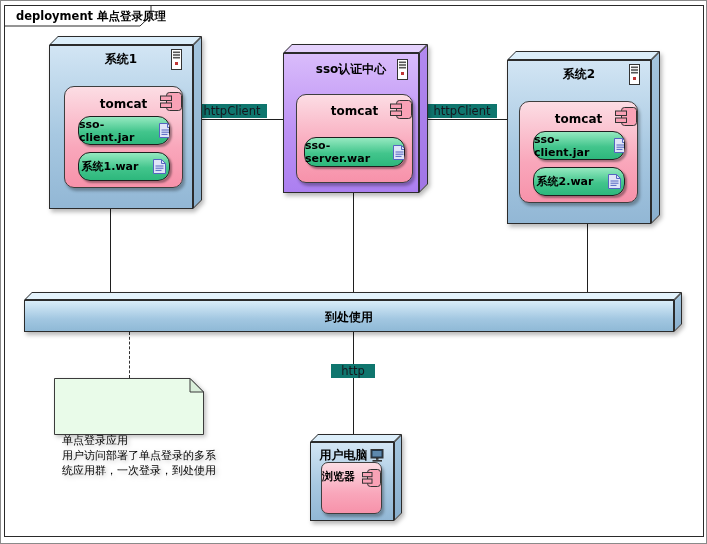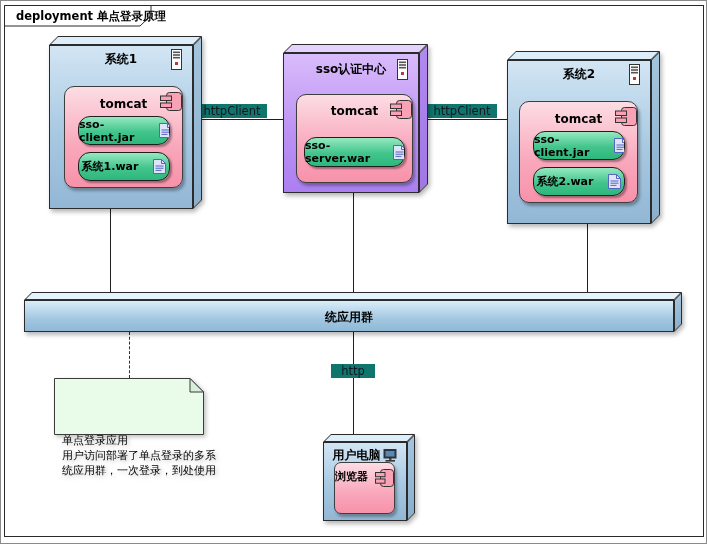--- a/index.html
+++ b/index.html
@@ -217,36 +217,36 @@
           <rect x="2.5" y="10.9" width="6" height="1" fill="#5565c0"></rect>
         </svg>
       </div>
     </div>
   </div>
 
   <div class="box3d n-blue" style="left:23px; top:291px; width:658px; height:40px;">
       <div class="face-top" style="left:0; top:0; width:650px; height:8px; --top:#e4f3fc;"></div>
       <div class="face-right" style="left:650px; top:8px; width:8px; height:32px;"></div>
       <div class="face-front" style="left:0; top:8px; width:650px; height:32px; --front:linear-gradient(180deg,#d9edf9 0%,#a2c7e1 60%,#8fb9d6 100%);"></div>
-      <div class="node-label" style="left:0; top:17px; width:650px;">统应用群</div>
+      <div class="node-label" style="left:0; top:17px; width:650px;">到处使用</div>
   </div>
 
   <div class="note-wrap" style="left:53px; top:377px; width:150px; height:57px;">
     <svg width="150" height="57">
       <path d="M0.5,0.5 H136 L149.5,14 V56.5 H0.5 Z" fill="#e9fbe9" stroke="#3b3b3b"></path>
       <path d="M136,0.5 V14 H149.5 Z" fill="#d9eeda" stroke="#3b3b3b"></path>
     </svg>
     <div class="note-text">
       <div>单点登录应用</div>
       <div>用户访问部署了单点登录的多系</div>
       <div>统应用群，一次登录，到处使用</div>
     </div>
   </div>
 
-  <div class="box3d n-blue" style="left:322px; top:433px; width:71px; height:87px;">
+  <div class="box3d n-blue" style="left:309px; top:433px; width:71px; height:87px;">
     <div class="face-top" style="left:0; top:0; width:84px; height:8px;"></div>
     <div class="face-right" style="left:84px; top:8px; width:8px; height:79px;"></div>
     <div class="face-front" style="left:0; top:8px; width:84px; height:79px;"></div>
     <div class="node-label" style="left:0; top:13px; width:84px; display:flex; align-items:center; justify-content:center; gap:2px;">
       <span>用户电脑</span>
       <svg width="15" height="13">
         <rect x="1" y="0.5" width="12" height="8.5" fill="#22364a" stroke="#333333"></rect>
         <rect x="2.5" y="2" width="9" height="5.5" fill="#5d88ad"></rect>
         <rect x="6" y="9" width="2.5" height="1.8" fill="#333333"></rect>
         <rect x="2.5" y="11" width="9.5" height="1.6" fill="#333333"></rect>

